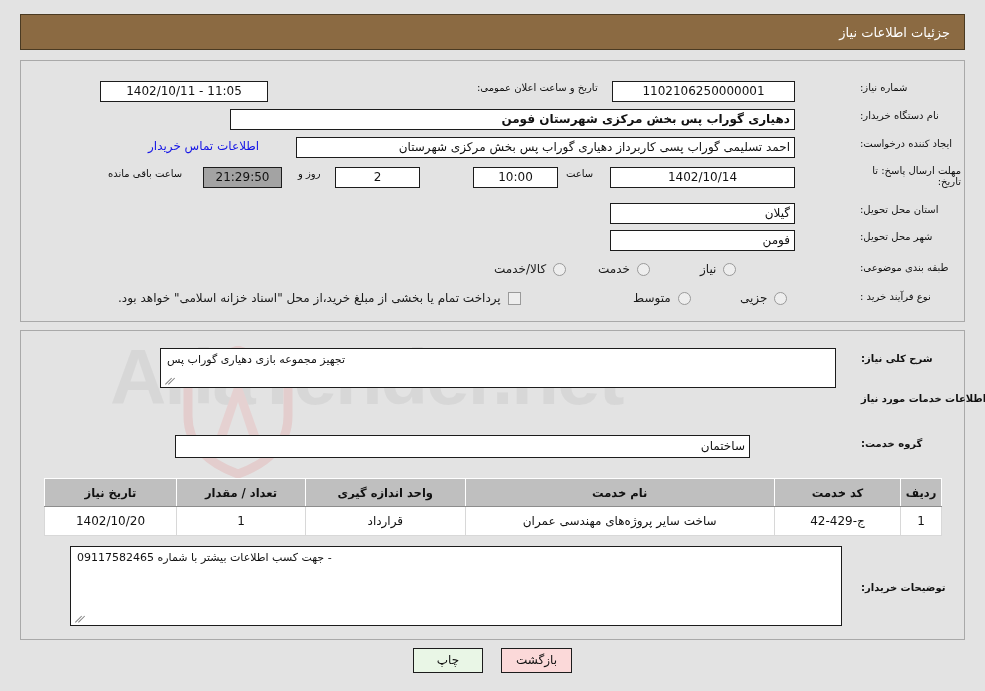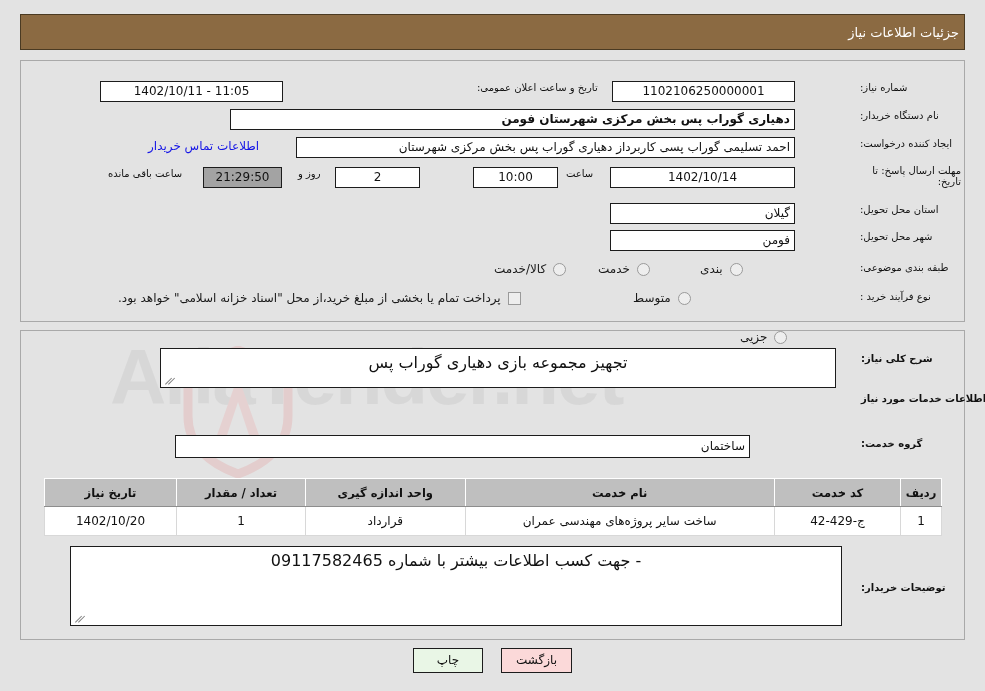--- a/index.html
+++ b/index.html
@@ -49,21 +49,21 @@
   .titlebar {
     position: absolute;
     left: 20px; top: 14px;
     width: 945px; height: 36px;
     background: #8b6a42;
     border: 1px solid #4a3a22;
     box-sizing: border-box;
     display: flex;
     align-items: center;
     justify-content: flex-start;
-    padding: 0 5px;
+    padding: 0 14px;
     z-index: 3;
   }
   .titlebar .t {
     color: #ffffff;
     font-size: 13px;
   }
 
   
   .panel {
     position: absolute;
@@ -132,24 +132,24 @@
     vertical-align: middle;
   }
   .opt { display: flex; align-items: center; gap: 7px; }
   .opt span.txt { font-size: 12px; white-space: nowrap; }
 
   
   .ta {
     background: #ffffff;
     border: 1px solid #1c1c1c;
     box-sizing: border-box;
-    font-size: 16px;
+    font-size: 11px;
     color: #111;
     padding: 4px 6px 0 6px;
-    text-align: center;
+    text-align: left;
     position: relative;
     overflow: hidden;
   }
   .grip {
     position: absolute;
     left: 2px; bottom: 1px;
     width: 12px; height: 12px;
     pointer-events: none;
   }
   .grip i {
@@ -243,21 +243,21 @@
 <div class="panel" id="panel-top"></div>
 
 <div class="row" style="left:860px; top:82px;">
   <span class="lbl">شماره نیاز:</span>
 </div>
 <div class="box" style="position:absolute; left:612px; top:81px; width:183px; z-index:4;">1102106250000001</div>
 
 <div class="row" style="left:477px; top:82px;">
   <span class="lbl">تاریخ و ساعت اعلان عمومی:</span>
 </div>
-<div class="box" style="position:absolute; left:100px; top:81px; width:183px; z-index:4;">11:05 - 1402/10/11</div>
+<div class="box" style="position:absolute; left:100px; top:81px; width:168px; z-index:4;">11:05 - 1402/10/11</div>
 
 <div class="row" style="left:860px; top:110px;">
   <span class="lbl">نام دستگاه خریدار:</span>
 </div>
 <div class="box rt" style="position:absolute; left:230px; top:109px; width:565px; z-index:4;font-weight:bold;">دهیاری گوراب پس بخش مرکزی شهرستان فومن</div>
 
 <div class="row" style="left:860px; top:138px;">
   <span class="lbl">ایجاد کننده درخواست:</span>
 </div>
 <div class="box rt" style="position:absolute; left:296px; top:137px; width:499px; z-index:4;">احمد تسلیمی گوراب پسی کاربرداز دهیاری گوراب پس بخش مرکزی شهرستان</div>
@@ -292,40 +292,40 @@
   <span class="lbl">شهر محل تحویل:</span>
 </div>
 <div class="box rt" style="position:absolute; left:610px; top:230px; width:185px; z-index:4;">فومن</div>
 
 <div class="row" style="left:860px; top:262px;">
   <span class="lbl">طبقه بندی موضوعی:</span>
 </div>
 <div class="row" style="left:700px; top:262px;">
   <span class="opt">
     <span class="radio"></span>
-    <span class="txt">بندی</span>
+    <span class="txt">نیاز</span>
   </span>
 </div>
 <div class="row" style="left:598px; top:262px;">
   <span class="opt">
     <span class="radio"></span>
     <span class="txt">خدمت</span>
   </span>
 </div>
 <div class="row" style="left:494px; top:262px;">
   <span class="opt">
     <span class="radio"></span>
     <span class="txt">کالا/خدمت</span>
   </span>
 </div>
 
 <div class="row" style="left:860px; top:291px;">
   <span class="lbl">نوع فرآیند خرید :</span>
 </div>
-<div class="row" style="left:740px; top:291px;margin-top:39px;">
+<div class="row" style="left:740px; top:291px;">
   <span class="opt">
     <span class="radio"></span>
     <span class="txt">جزیی</span>
   </span>
 </div>
 <div class="row" style="left:633px; top:291px;">
   <span class="opt">
     <span class="radio"></span>
     <span class="txt">متوسط</span>
   </span>

